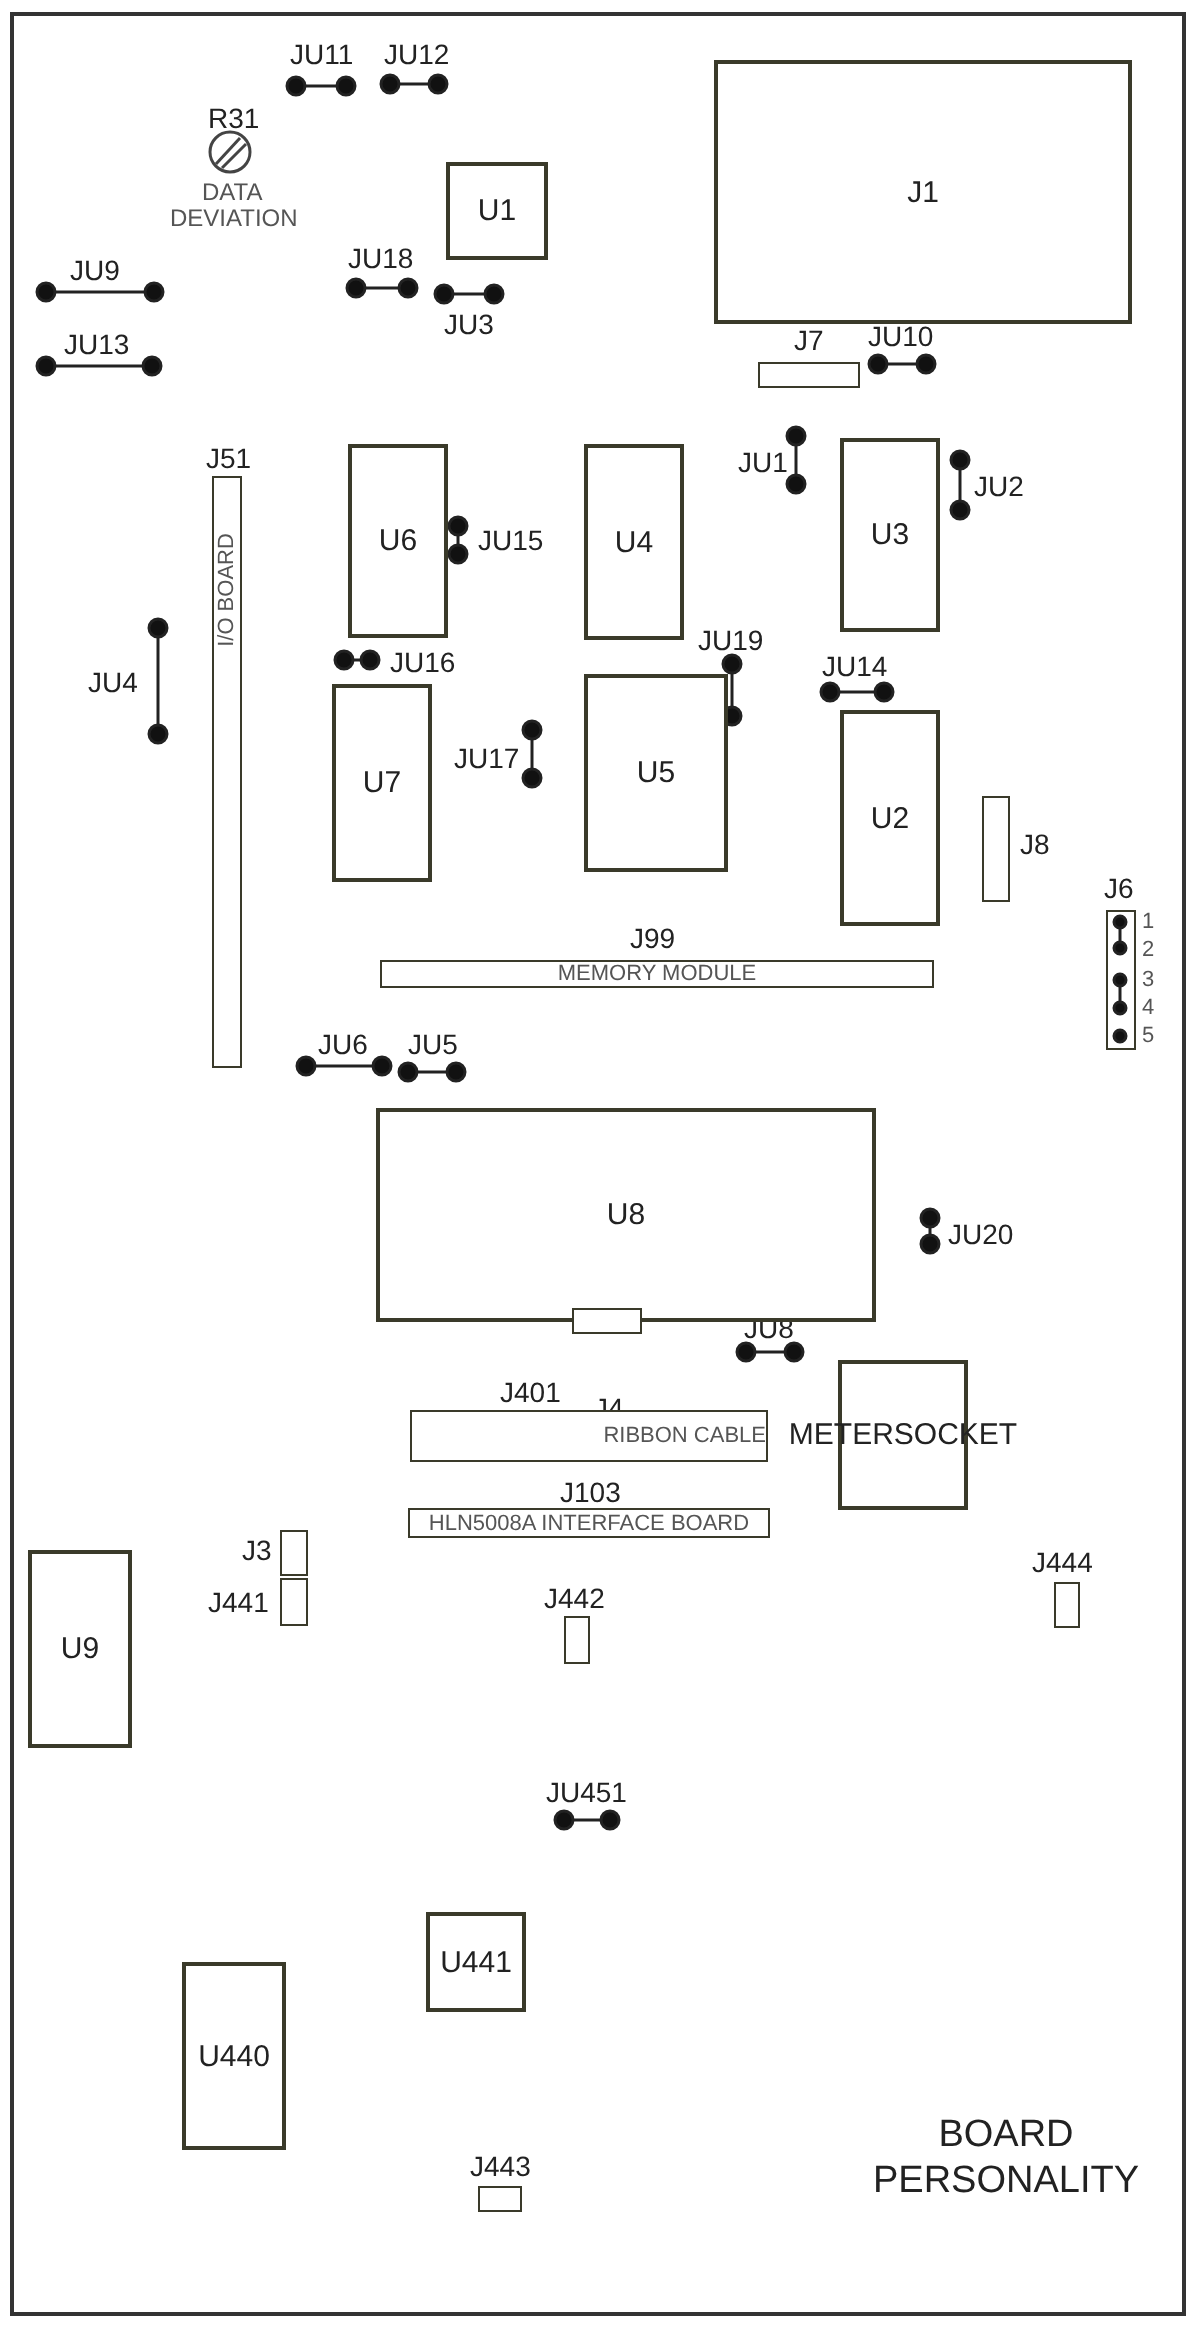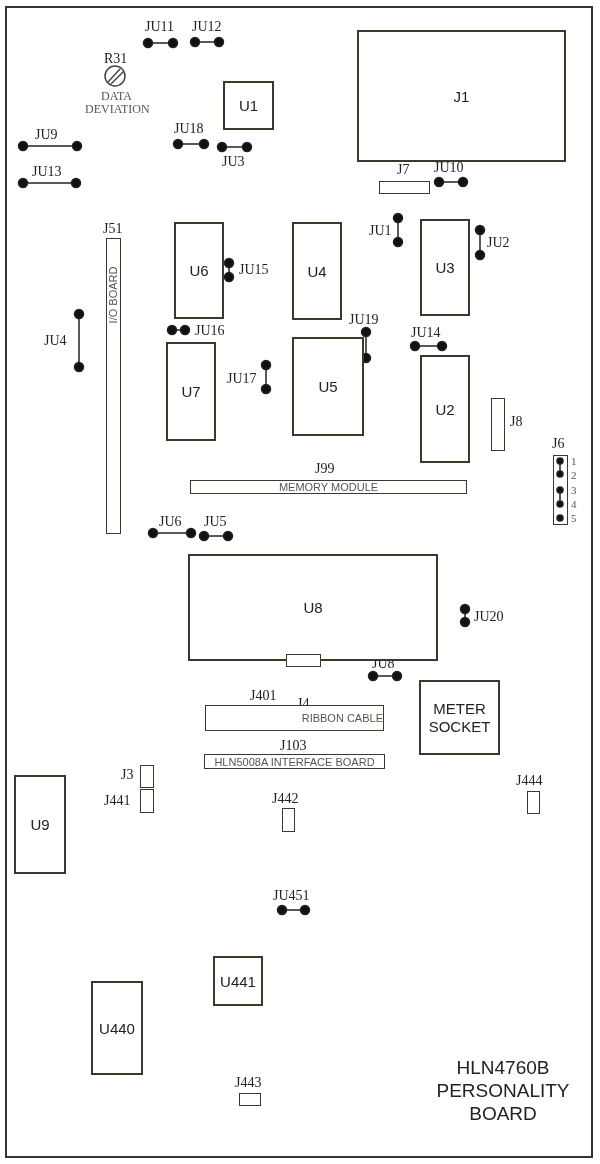--- a/index.html
+++ b/index.html
@@ -1,20 +1,20 @@
 <!DOCTYPE html>
 <html><head>
 <meta charset="utf-8">
 <style>
   html,body{margin:0;padding:0;background:#fff;}
   body{width:600px;height:1164px;position:relative;overflow:hidden;font-family:"Liberation Sans",sans-serif;color:#222;}
   #board{position:absolute;left:5px;top:6px;width:588px;height:1152px;border:2px solid #333;box-sizing:border-box;}
   .comp{position:absolute;border:2px solid #3a3a2a;box-sizing:border-box;background:#fff;display:flex;align-items:center;justify-content:center;font-size:15px;color:#222;}
   .thin{border-width:1.5px;}
-  .lbl{position:absolute;font-size:14px;color:#222;white-space:nowrap;line-height:1;font-family:Liberation Serif, serif;}
+  .lbl{position:absolute;font-size:14px;color:#222;white-space:nowrap;line-height:1;}
   .small{font-size:12px;color:#555;}
   .inner{font-size:11px;color:#555;white-space:nowrap;}
   svg#jumpers{position:absolute;left:0;top:0;width:600px;height:1164px;pointer-events:none;}
   .title{position:absolute;font-size:19px;text-align:center;line-height:23px;color:#222;}
   .vtext{transform:rotate(-90deg);white-space:nowrap;font-size:11px;color:#555;}
 </style>
 </head>
 <body>
 
 <div id="board"></div>
@@ -187,21 +187,21 @@
   </div>
 <div class="comp" style="left:420px;top:219px;width:50px;height:97px">
     <span>U3</span>
   </div>
 <div class="comp" style="left:420px;top:355px;width:50px;height:108px">
     <span>U2</span>
   </div>
 <div class="comp" style="left:188px;top:554px;width:250px;height:107px">
     <span>U8</span>
   </div>
-<div class="comp" style="left:419px;top:680px;width:81px;height:75px;flex-direction:column;line-height:18px">
+<div class="comp" style="left:419px;top:680px;width:65px;height:75px;flex-direction:row;line-height:18px">
   <span>METER</span>
   <span>SOCKET</span>
 </div>
 <div class="comp" style="left:14px;top:775px;width:52px;height:99px">
     <span>U9</span>
   </div>
 <div class="comp" style="left:213px;top:956px;width:50px;height:50px">
     <span>U441</span>
   </div>
 <div class="comp" style="left:91px;top:981px;width:52px;height:94px">
@@ -253,16 +253,15 @@
 <span class="lbl" style="left:272px;top:792px">J442</span>
 <div class="comp thin" style="left:282px;top:808px;width:13px;height:24px"></div>
 
 <span class="lbl" style="left:516px;top:774px">J444</span>
 <div class="comp thin" style="left:527px;top:791px;width:13px;height:23px"></div>
 
 <span class="lbl" style="left:235px;top:1076px">J443</span>
 <div class="comp thin" style="left:239px;top:1093px;width:22px;height:13px"></div>
 
 <div class="title" style="left:418px;top:1056px;width:170px">
-  <div>HLN4760B</div>
+  <div>BOARD</div>
   <div>PERSONALITY</div>
-  <div>BOARD</div>
 </div>
 
 </body></html>

